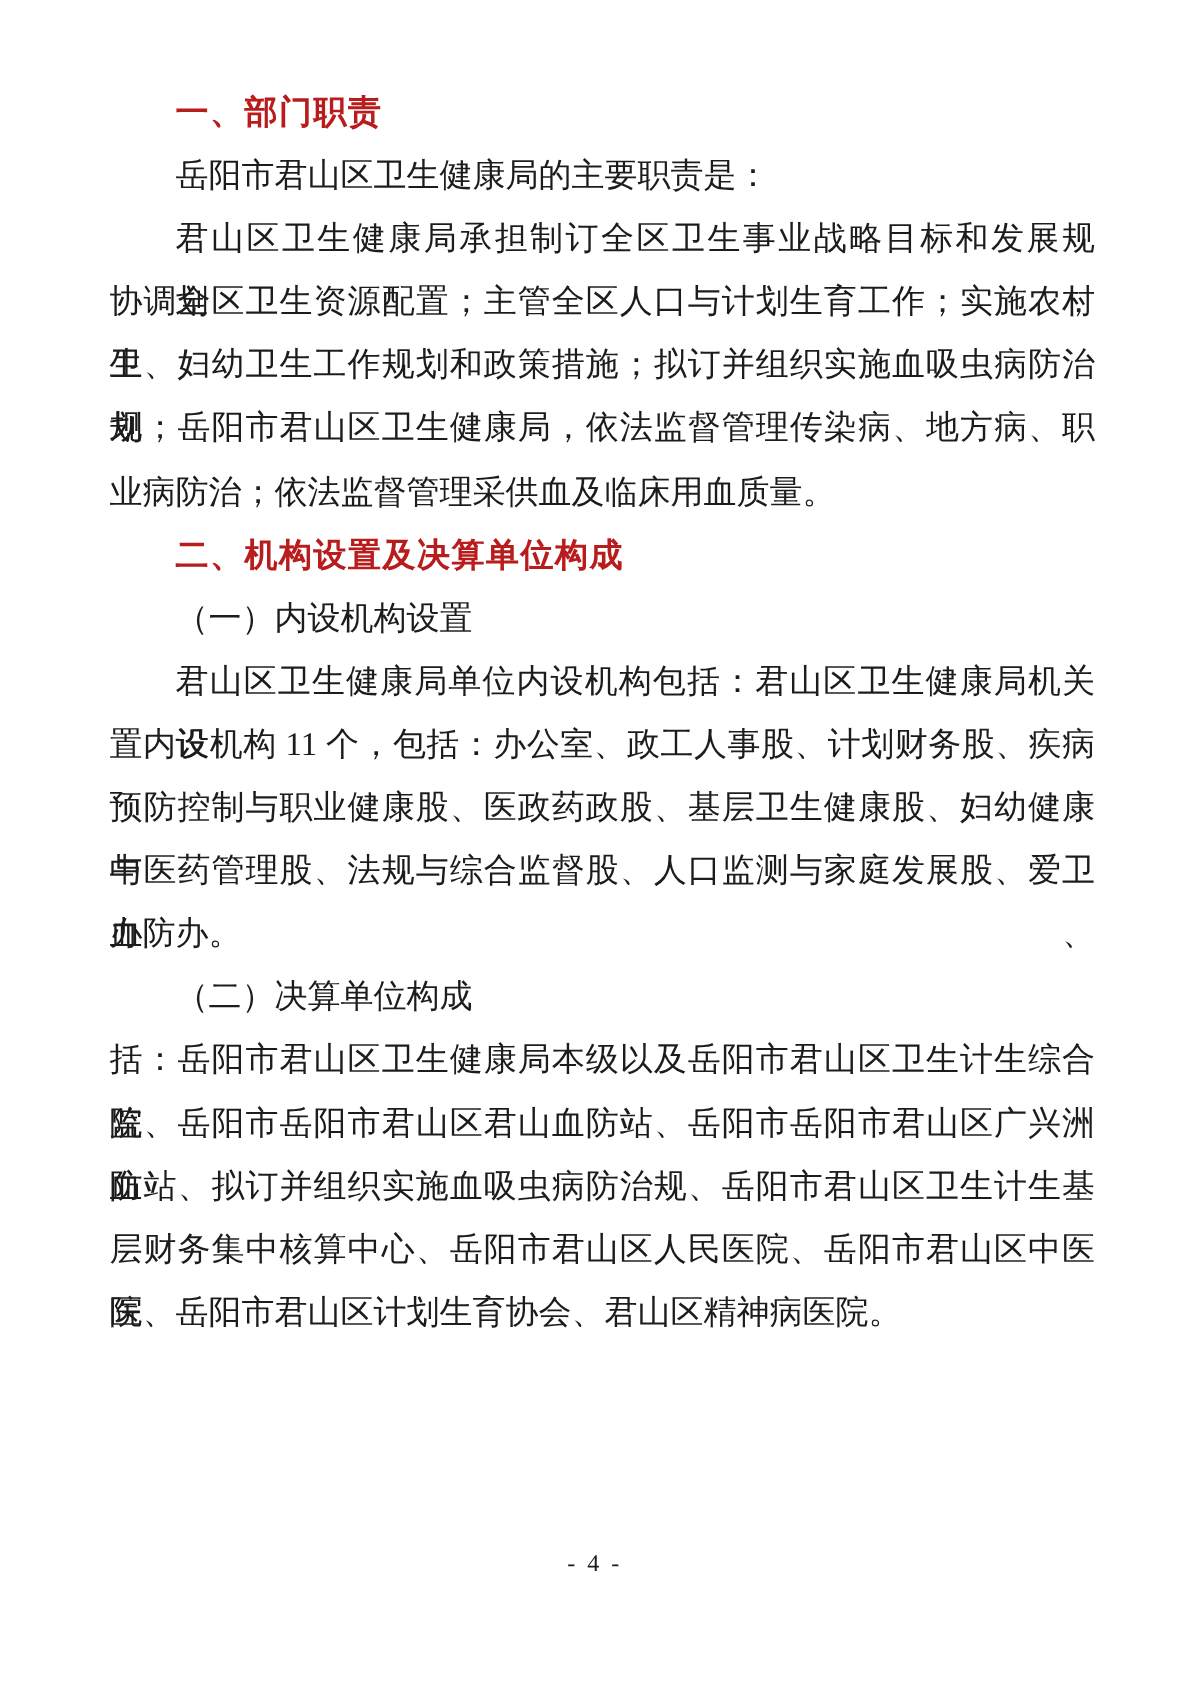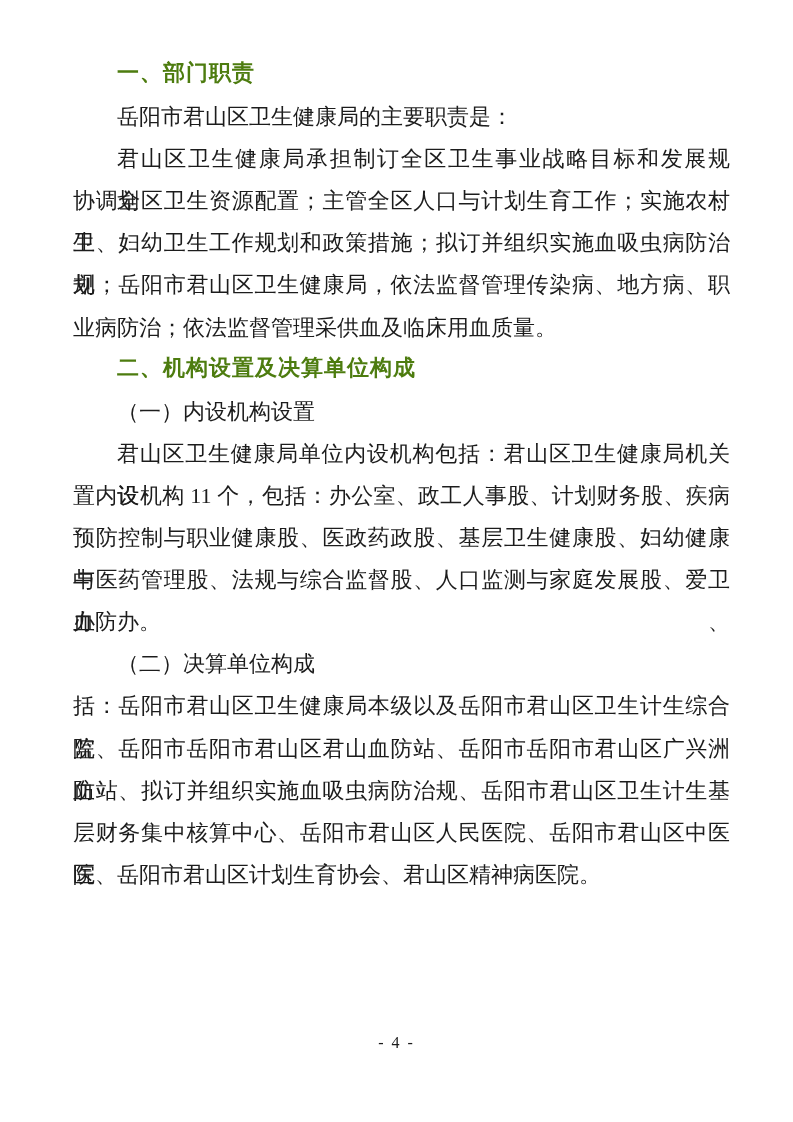--- a/index.html
+++ b/index.html
@@ -27,22 +27,22 @@
     text-align: left;
   }
   .line.fill {
     white-space: normal;
     text-align: justify;
     text-align-last: justify;
   }
   .indent { padding-left: 44px; }
   .heading {
     font-weight: 700;
-    font-family: Liberation Mono, monospace;
-    color: #4d7c0f;
+    font-family: Liberation Sans, sans-serif;
+    color: #b91c1c;
     letter-spacing: 1px;
   }
   .footer {
     position: absolute;
     top: 1032px;
     left: 0;
     width: 100%;
     text-align: center;
     font-size: 16px;
     line-height: 22px;

